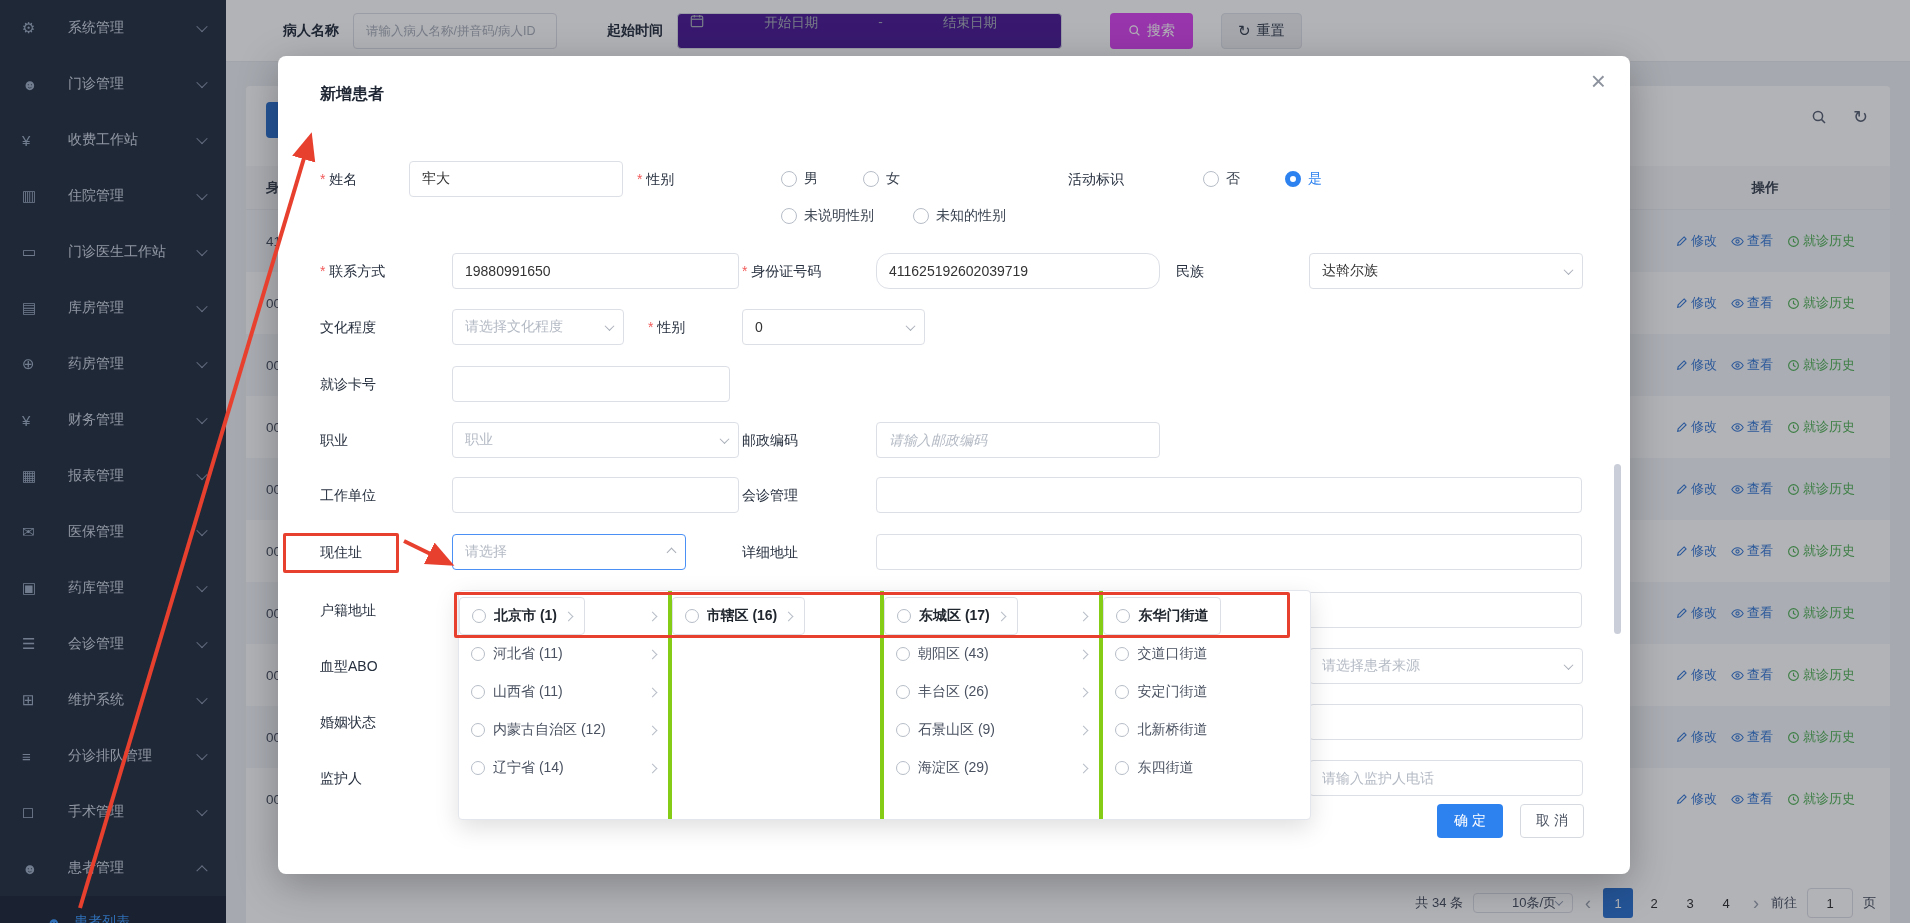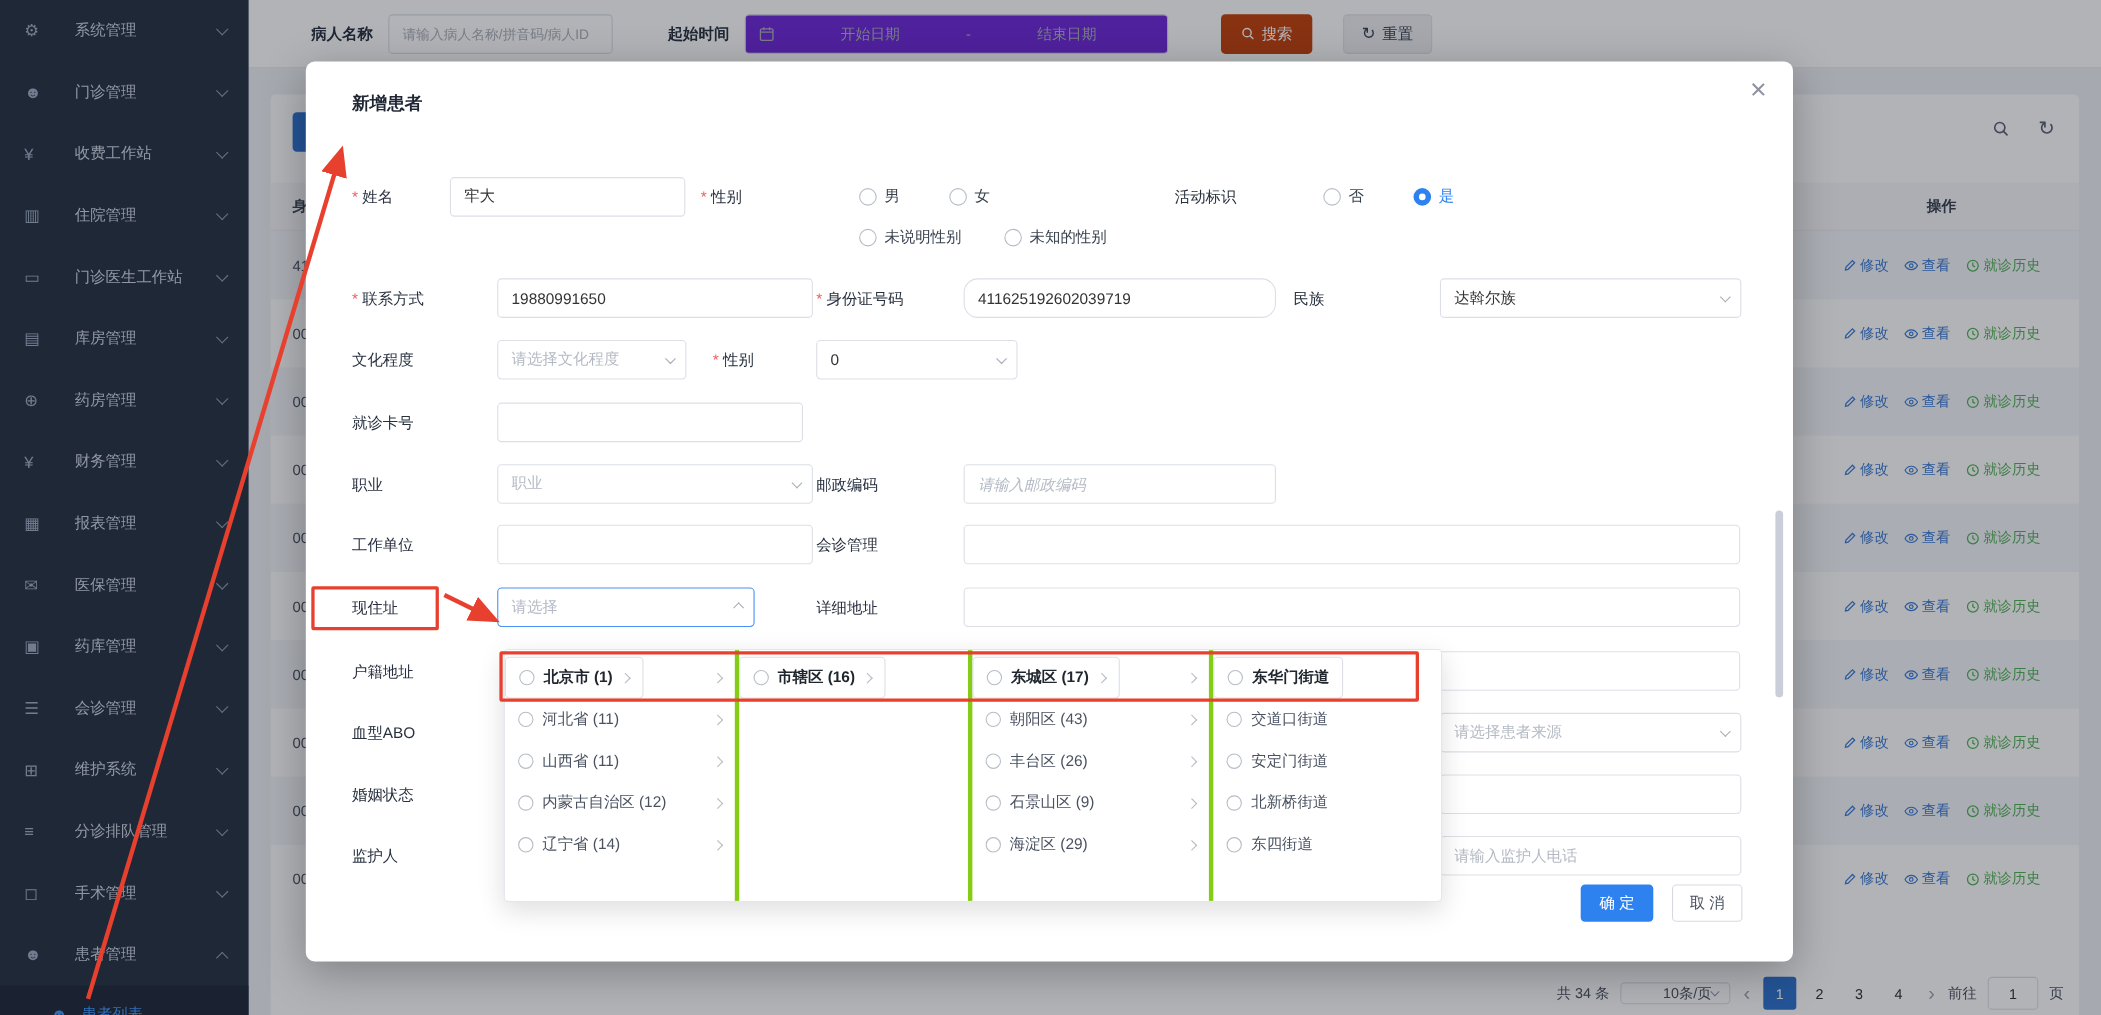--- a/index.html
+++ b/index.html
@@ -16,24 +16,24 @@
 .side-item.expanded .chev{transform:rotate(-135deg) translate(-2px,-2px)}
 .side-sub{display:flex;align-items:center;height:52px;padding-left:46px;background:#1f2938;color:#3f9bff;font-size:14px;gap:8px}
 .side-sub .side-icon{color:#3f9bff;width:20px}
 
 
 .main{position:absolute;left:226px;top:0;right:0;bottom:0}
 .filterbar{position:absolute;left:0;top:0;right:0;height:62px;background:#fff;display:flex;align-items:center;padding-left:57px;border-bottom:1px solid #e8eaee}
 .f-label{font-weight:700;color:#27303f;margin-right:14px;white-space:nowrap}
 .f-input{width:204px;height:36px;border:1px solid #dcdfe6;border-radius:4px;padding:0 12px;font-size:12.5px;color:#333;margin-right:50px;background:#fff;outline:none}
 .f-input::placeholder{color:#aab0ba}
-.f-daterange{width:385px;height:36px;border:1px solid #dcdfe6;border-radius:4px;background:#6d28d9;display:flex;align-items:center;padding:0 12px;gap:8px;color:#aab0ba;font-size:13.5px;margin-right:48px}
+.f-daterange{width:385px;height:36px;border:1px solid #dcdfe6;border-radius:4px;background:#4c1d95;display:flex;align-items:flex-start;padding:0 12px;gap:8px;color:#aab0ba;font-size:13.5px;margin-right:48px}
 .f-daterange .dph{flex:1;text-align:center;white-space:nowrap}
 .btn{height:36px;border:none;border-radius:4px;font-size:14px;display:inline-flex;align-items:center;gap:6px;cursor:pointer;white-space:nowrap}
-.btn-search{background:#c2410c;color:#fff;padding:0 18px;margin-right:28px}
+.btn-search{background:#d946ef;color:#fff;padding:0 18px;margin-right:28px}
 .btn-reset{background:#edeff2;color:#3a4350;padding:0 16px;border:1px solid #dfe2e7}
 .ric{font-size:15px;line-height:1}
 
 .table-card{position:absolute;left:20px;top:86px;right:20px;bottom:0;background:#fff;border-radius:4px 4px 0 0}
 .add-btn{position:absolute;left:20px;top:16px;width:76px;height:36px;background:#2f74d0;border:none;border-radius:4px;cursor:pointer}
 .tools{position:absolute;right:22px;top:22px;display:flex;gap:26px;color:#596273;align-items:center}
 .thead{position:absolute;left:0;top:80px;right:0;height:44px;background:#f7f8fa;border-bottom:1px solid #eceef2;display:flex;align-items:center;font-weight:700;color:#3a4350;font-size:13.5px}
 .th-id{padding-left:20px;flex:1;overflow:hidden;white-space:nowrap}
 .th-op{width:250px;text-align:center}
 .tbody{position:absolute;left:0;top:124px;right:0;height:620px;overflow:hidden}

